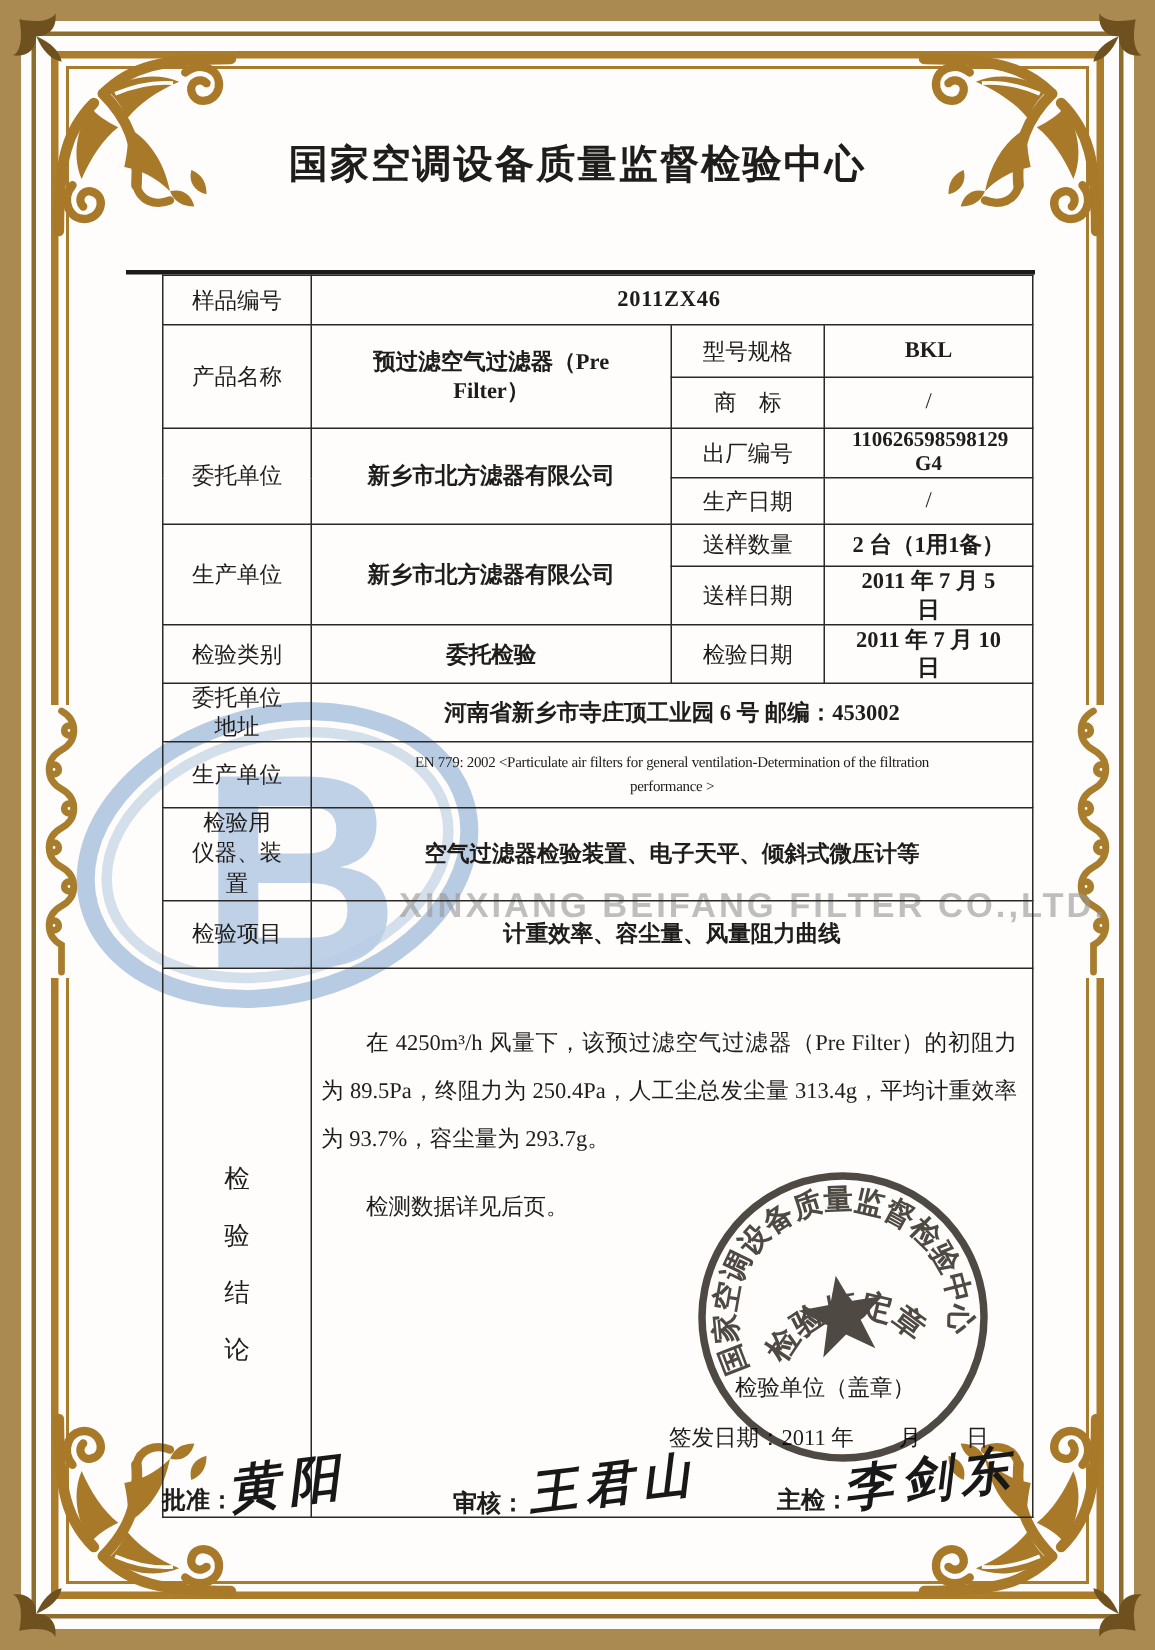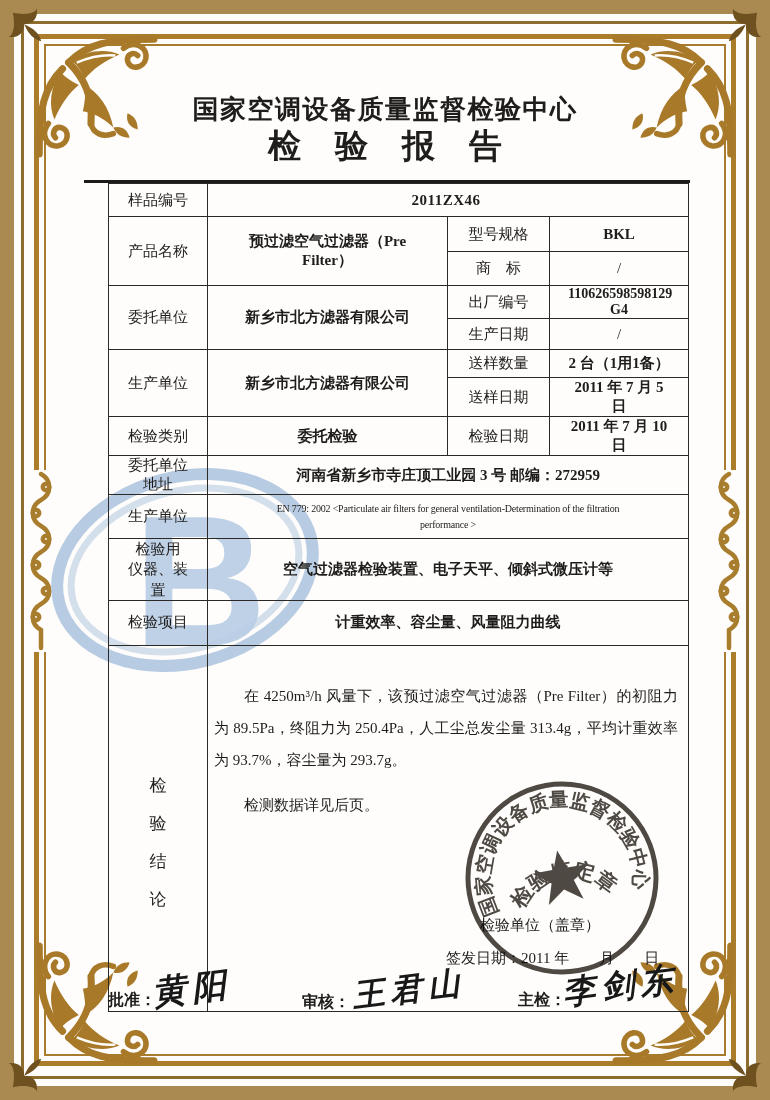--- a/index.html
+++ b/index.html
@@ -52,21 +52,21 @@
   .lab{font-weight:500;}
   .lab-sm{font-size:14px;font-weight:500;}
   .en-line{display:block;white-space:nowrap;font-size:10px;letter-spacing:-.2px;line-height:1.6;}
   .vlabel-cell{vertical-align:top !important;}
   .vlabel{display:flex;flex-direction:column;align-items:center;padding-top:128px;gap:15px;
           font-size:17px;font-weight:500;}
   .concl-cell{position:relative;vertical-align:top !important;text-align:left !important;
               padding:34px 10px 0 6px !important;}
   .concl-p{text-indent:2em;line-height:2.15;font-size:15px;text-align:justify;}
   .concl-note{text-indent:2em;line-height:2.15;font-size:15px;margin-top:12px;}
-  .unit-line{position:absolute;left:272px;top:270px;font-size:15px;}
+  .unit-line{position:absolute;left:282px;top:270px;font-size:15px;}
   .sign-line{position:absolute;left:238px;top:303px;font-size:15px;}
   
   .stamp{position:absolute;left:462px;top:778px;width:200px;height:200px;z-index:3;
          transform:rotate(-10deg);opacity:.88;mix-blend-mode:multiply;}
   
   .f-label{position:absolute;z-index:4;font-size:16px;font-weight:600;}
   .f-sig{position:absolute;z-index:4;font-size:34px;font-style:italic;font-weight:700;
          letter-spacing:6px;color:#181818;transform:rotate(-7deg);white-space:nowrap;}
   .f-approve-label{left:108px;top:990px;} .f-approve-sig{left:152px;top:966px;}
   .f-review-label{left:302px;top:992px;}  .f-review-sig{left:352px;top:968px;font-size:32px;}
@@ -154,23 +154,23 @@
     </svg>
   <svg class="scroll right" viewBox="0 0 26 186">
       <use href="#scroll-g"></use>
     </svg>
 
   <svg class="wm-logo" width="280" height="245" viewBox="0 0 280 245">
     <ellipse cx="137" cy="118" rx="130" ry="93" fill="none" stroke="#aac2de" stroke-width="12" opacity="0.85" transform="rotate(-15 137 118)"></ellipse>
     <ellipse cx="137" cy="118" rx="116" ry="79" fill="none" stroke="#b7cbe3" stroke-width="7" opacity="0.6" transform="rotate(-15 137 118)"></ellipse>
     <text x="152" y="193" text-anchor="middle" font-size="185" font-weight="bold" font-family="Liberation Sans, DejaVu Sans, sans-serif" fill="#b9cde5" opacity="0.9">B</text>
   </svg>
+  <div class="wm-en">XINXIANG BEIFANG FILTER CO.,LTD.</div>
 
   <div class="org-title">国家空调设备质量监督检验中心</div>
-  <div class="report-title">检验报告</div>
   <div class="header-rule"></div>
 
   <table class="report">
     <colgroup>
         <col style="width:99px">
         <col style="width:240px">
         <col style="width:102px">
         <col style="width:139px">
       </colgroup>
     <tbody>
@@ -209,21 +209,21 @@
       <td class="v-med">2011 年 7 月 5 日</td>
     </tr>
     <tr style="height:34px">
       <td class="lab">检验类别</td>
       <td class="v-med">委托检验</td>
       <td class="lab">检验日期</td>
       <td class="v-med">2011 年 7 月 10 日</td>
     </tr>
     <tr style="height:31px">
       <td class="lab-sm">委托单位地址</td>
-      <td colspan="3" class="v-med">河南省新乡市寺庄顶工业园 3 号 邮编：272959</td>
+      <td colspan="3" class="v-med">河南省新乡市寺庄顶工业园 6 号 邮编：453002</td>
     </tr>
     <tr style="height:44px">
       <td class="lab">生产单位</td>
       <td colspan="3">
         <span class="en-line">EN 779: 2002 &lt;Particulate air filters for general ventilation-Determination of the filtration</span>
         <span class="en-line">performance &gt;</span>
       </td>
     </tr>
     <tr style="height:43px">
       <td>

